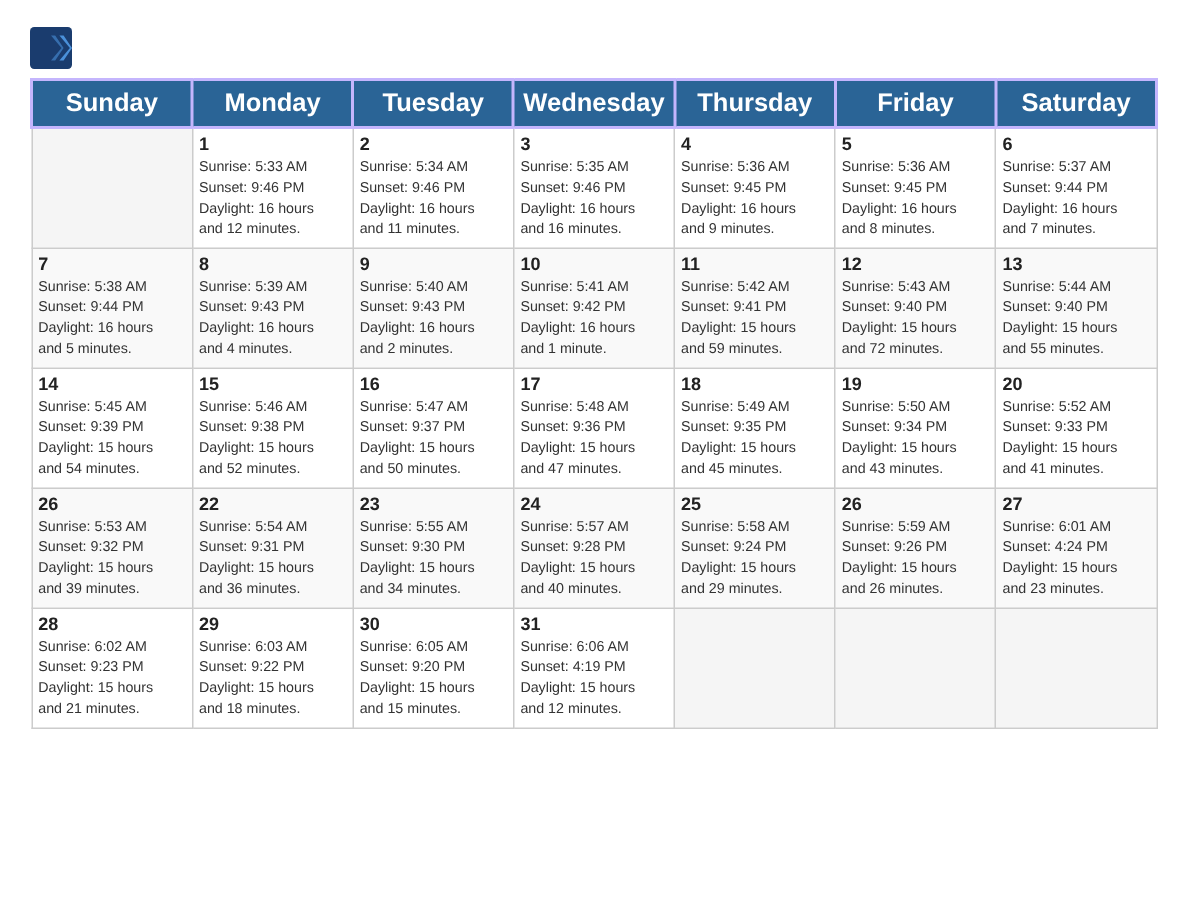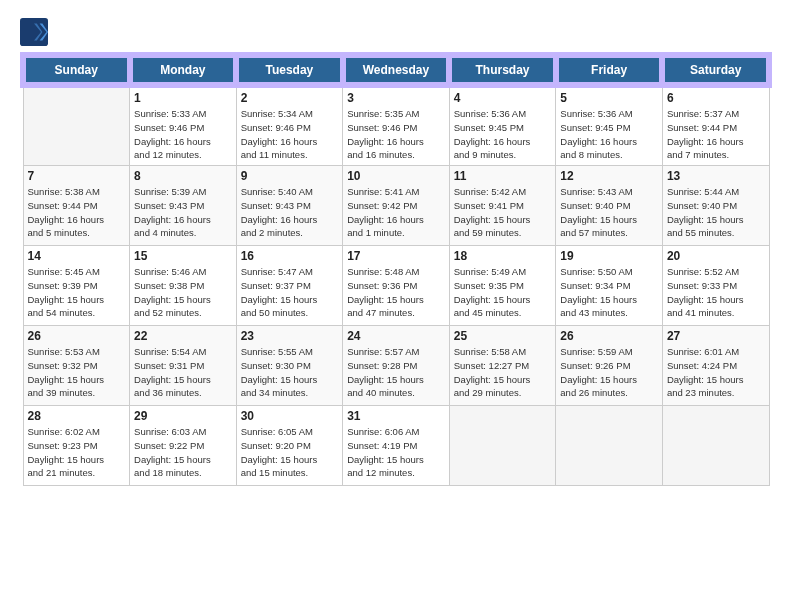--- a/index.html
+++ b/index.html
@@ -49,25 +49,25 @@
       color: #333;
     }
     table {
       width: 100%;
       border-collapse: collapse;
       table-layout: fixed;
     }
     thead tr th {
       background-color: #2a6496;
       color: #fff;
-      font-size: 12px;
+      font-size: 17px;
       font-weight: bold;
       padding: 5px 4px;
       text-align: center;
-      border: 6px solid #c4b5fd;
+      border: 2px solid #c4b5fd;
     }
     tbody tr td {
       border: 1px solid #ccc;
       vertical-align: top;
       padding: 3px 4px;
       font-size: 10px;
       color: #222;
       height: 80px;
       background: #fff;
     }
@@ -203,21 +203,21 @@
             <div class="cell-text">Sunrise: 5:42 AM</div>
             <div class="cell-text">Sunset: 9:41 PM</div>
             <div class="cell-text">Daylight: 15 hours</div>
             <div class="cell-text">and 59 minutes.</div>
           </td>
           <td>
             <span class="day-num">12</span>
             <div class="cell-text">Sunrise: 5:43 AM</div>
             <div class="cell-text">Sunset: 9:40 PM</div>
             <div class="cell-text">Daylight: 15 hours</div>
-            <div class="cell-text">and 57 minutes.</div>
+            <div class="cell-text">and 72 minutes.</div>
           </td>
           <td>
             <span class="day-num">13</span>
             <div class="cell-text">Sunrise: 5:44 AM</div>
             <div class="cell-text">Sunset: 9:40 PM</div>
             <div class="cell-text">Daylight: 15 hours</div>
             <div class="cell-text">and 55 minutes.</div>
           </td>
         </tr>
         <tr>
@@ -296,21 +296,21 @@
           <td>
             <span class="day-num">24</span>
             <div class="cell-text">Sunrise: 5:57 AM</div>
             <div class="cell-text">Sunset: 9:28 PM</div>
             <div class="cell-text">Daylight: 15 hours</div>
             <div class="cell-text">and 40 minutes.</div>
           </td>
           <td>
             <span class="day-num">25</span>
             <div class="cell-text">Sunrise: 5:58 AM</div>
-            <div class="cell-text">Sunset: 12:27 PM</div>
+            <div class="cell-text">Sunset: 9:24 PM</div>
             <div class="cell-text">Daylight: 15 hours</div>
             <div class="cell-text">and 29 minutes.</div>
           </td>
           <td>
             <span class="day-num">26</span>
             <div class="cell-text">Sunrise: 5:59 AM</div>
             <div class="cell-text">Sunset: 9:26 PM</div>
             <div class="cell-text">Daylight: 15 hours</div>
             <div class="cell-text">and 26 minutes.</div>
           </td>

